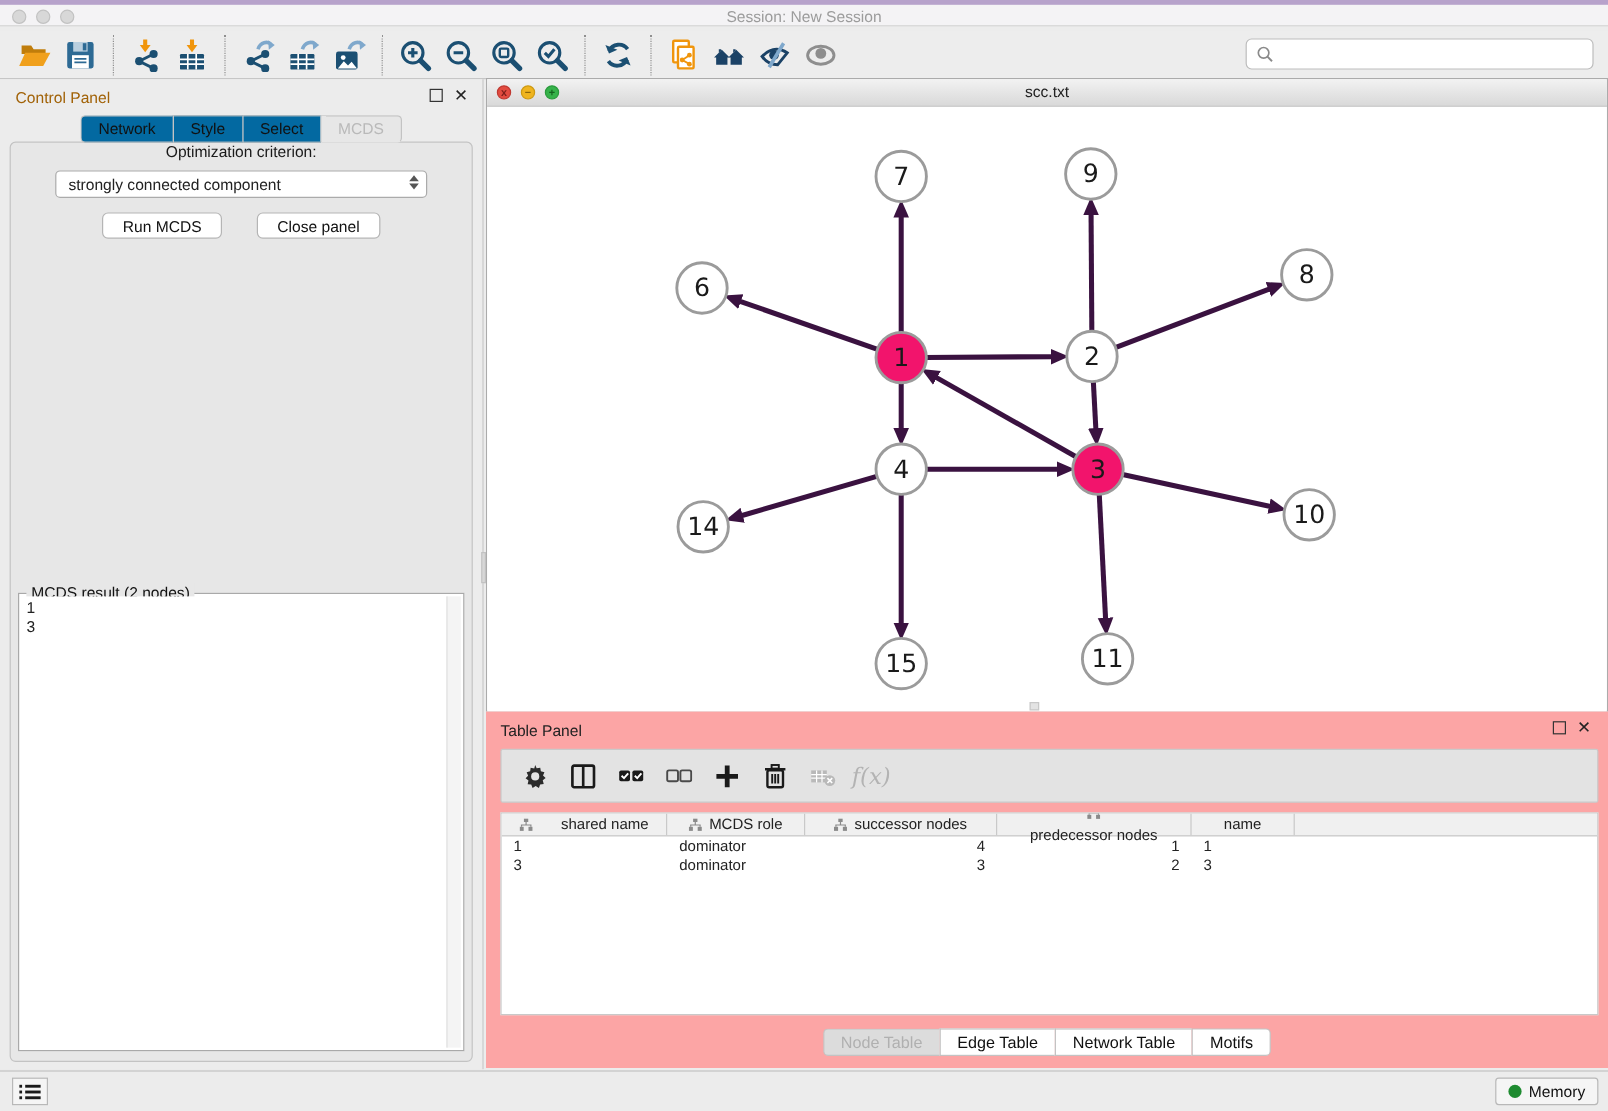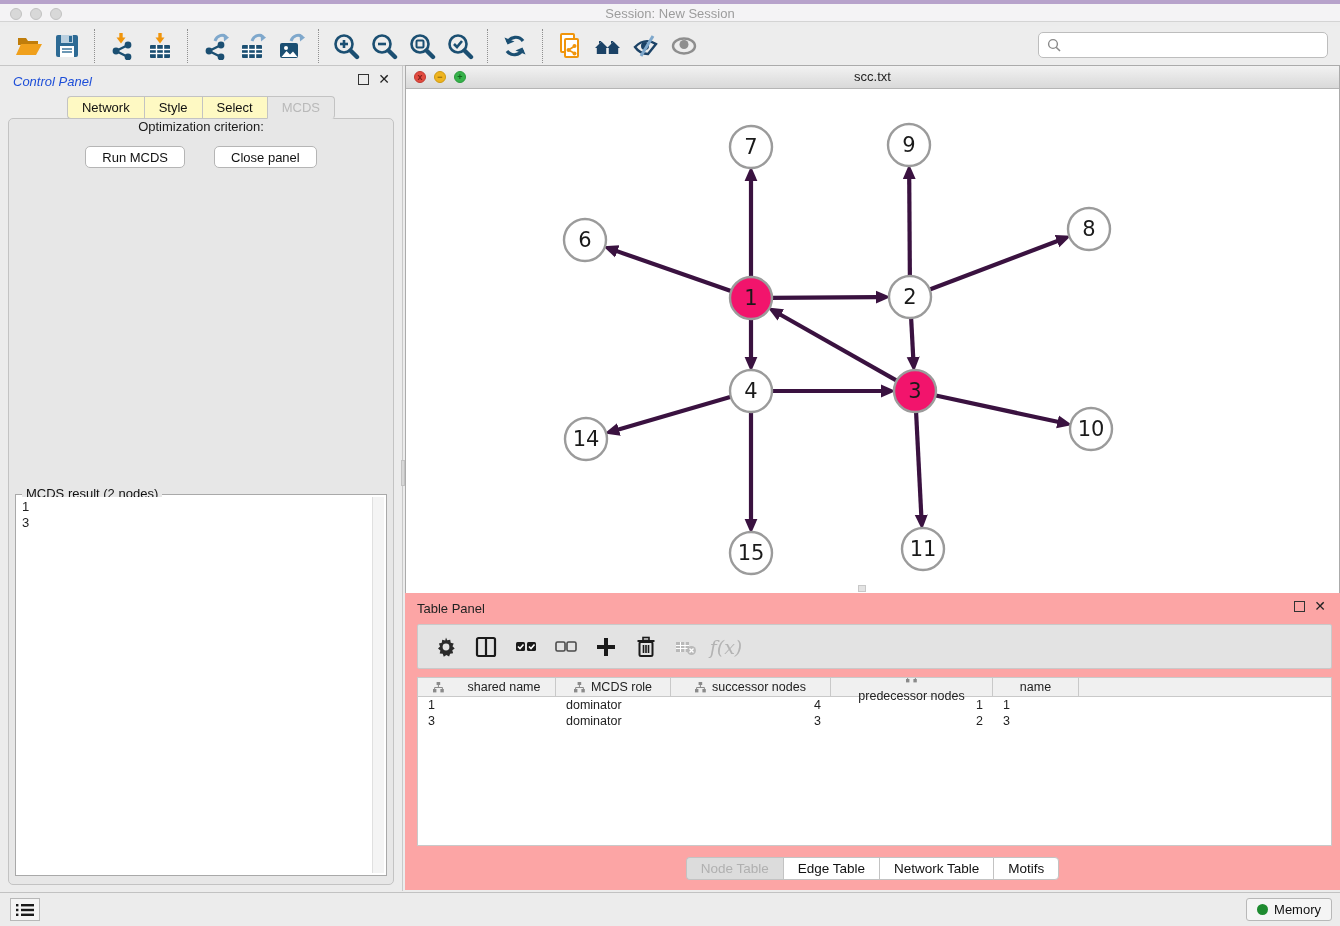--- a/index.html
+++ b/index.html
@@ -27,27 +27,27 @@
   .tsep { width:0; height:34px; border-left:1px dotted #8F8F8F; margin:0 8px; flex:0 0 auto; }
   .searchbox { position:absolute; right:12px; top:6px; width:290px; height:26px; background:#fff;
     border:1px solid #BDBDBD; border-radius:5px; display:flex; align-items:center; padding:0 8px; }
   .searchbox svg { width:14px; height:14px; flex:0 0 auto; }
   .searchbox input { border:none; outline:none; flex:1; margin-left:6px; font-size:13px; background:transparent; }
 
   
   .control-panel { position:absolute; top:66px; left:0; width:403px; bottom:35px;
     background:#ECECEC; border-right:1px solid #C9C9C9; }
   .panel-head { position:relative; height:30px; }
-  .panel-head .ptitle { position:absolute; left:13px; top:8px; font-size:13px; color:#1d4ed8;font-style:italic; }
+  .panel-head .ptitle { position:absolute; left:13px; top:8px; font-size:13px; color:#a16207; }
   .panel-head .pbtns { position:absolute; right:12px; top:8px; display:flex; gap:9px; }
   .float-glyph { width:11px; height:11px; border:1.6px solid #333; display:inline-block; }
   .close-glyph { font-size:14px; font-weight:bold; color:#222; line-height:11px; }
 
   .cp-tabs { position:absolute; top:30px; left:0; right:0; display:flex; justify-content:center; z-index:2; }
-  .cp-tab { font-size:13px; padding:3px 14px; background:#fef9c3; border:1px solid #C3C3C3; border-right:none; color:#111; }
+  .cp-tab { font-size:13px; padding:3px 14px; background:#0369a1; border:1px solid #C3C3C3; border-right:none; color:#111; }
   .cp-tab:first-child { border-radius:4px 0 0 4px; }
   .cp-tab:last-child { border-right:1px solid #C3C3C3; border-radius:0 4px 4px 0; }
   .cp-tab.active { background:#E7E7E7; color:#B9B9B9; border-bottom-color:#E7E7E7; }
 
   .cp-body { position:absolute; top:52px; left:8px; right:8px; bottom:6px;
     background:#E7E7E7; border:1px solid #C3C3C3; border-radius:5px; }
   .opt-label { text-align:center; font-size:13px; color:#1a1a1a; }
   .dropdown { position:relative; margin:8px auto 0 auto; width:310px; height:23px; background:#fff;
     border:1px solid #ABABAB; border-radius:4px; font-size:13px; display:flex; align-items:center; padding:0 10px; }
   .dropdown .stepper { position:absolute; right:6px; top:3px; display:flex; flex-direction:column; gap:2px; }
@@ -305,20 +305,27 @@
       </span>
     </div>
     <div class="cp-tabs">
       <span class="cp-tab">Network</span>
       <span class="cp-tab">Style</span>
       <span class="cp-tab">Select</span>
       <span class="cp-tab active">MCDS</span>
     </div>
     <div class="cp-body">
       <div class="opt-label">Optimization criterion:</div>
+      <div class="dropdown">
+        <span>strongly connected component</span>
+        <span class="stepper">
+            <i class="up"></i>
+            <i class="down"></i>
+          </span>
+      </div>
       <div class="btn-row">
         <button class="mac-btn">Run MCDS</button>
         <button class="mac-btn">Close panel</button>
       </div>
       <div class="result-group">
         <span class="result-legend">MCDS result (2 nodes)</span>
         <div class="result-area">
           <div>1</div>
           <div>3</div>
         </div>

